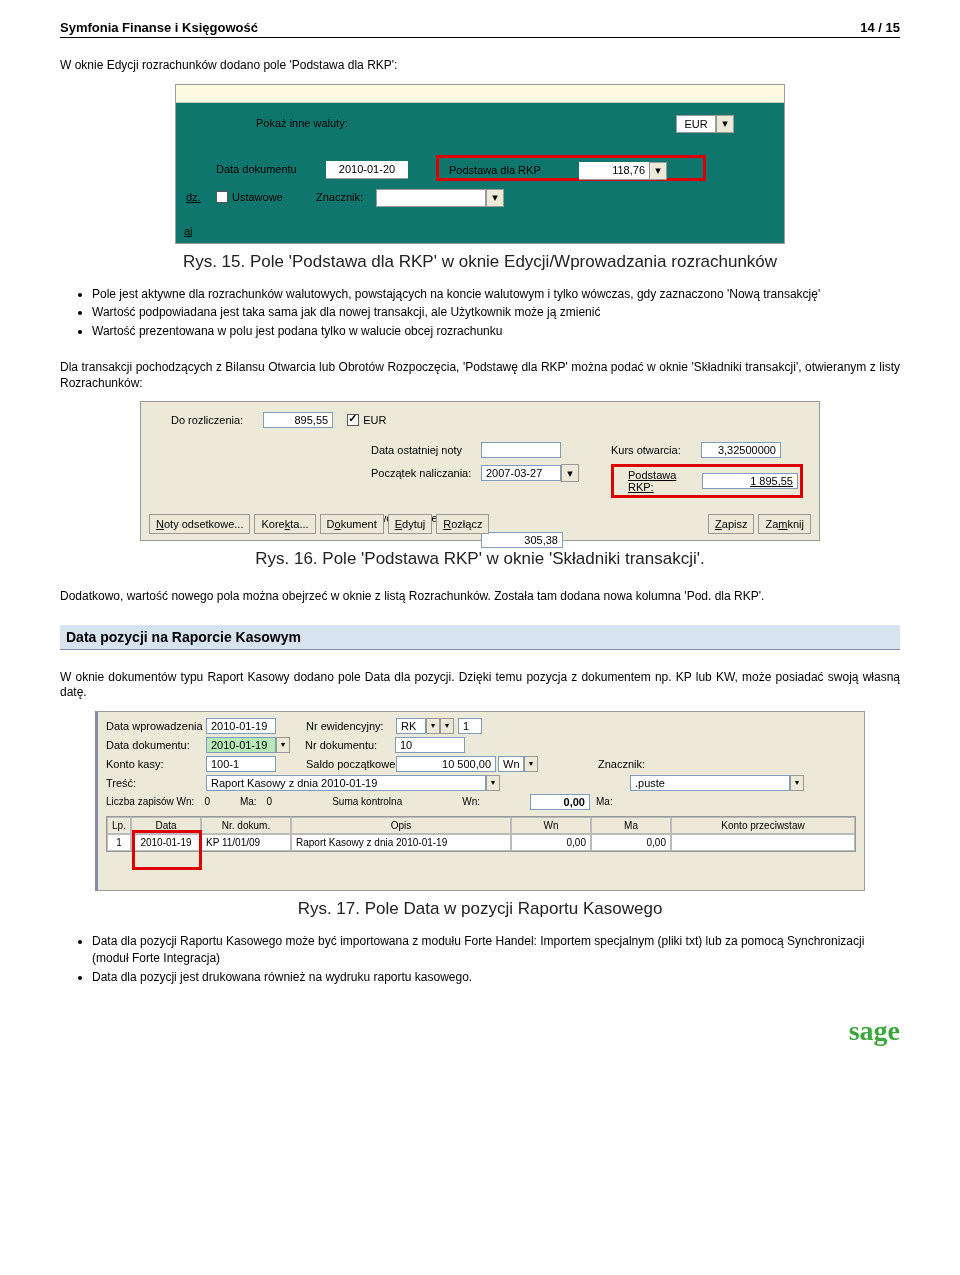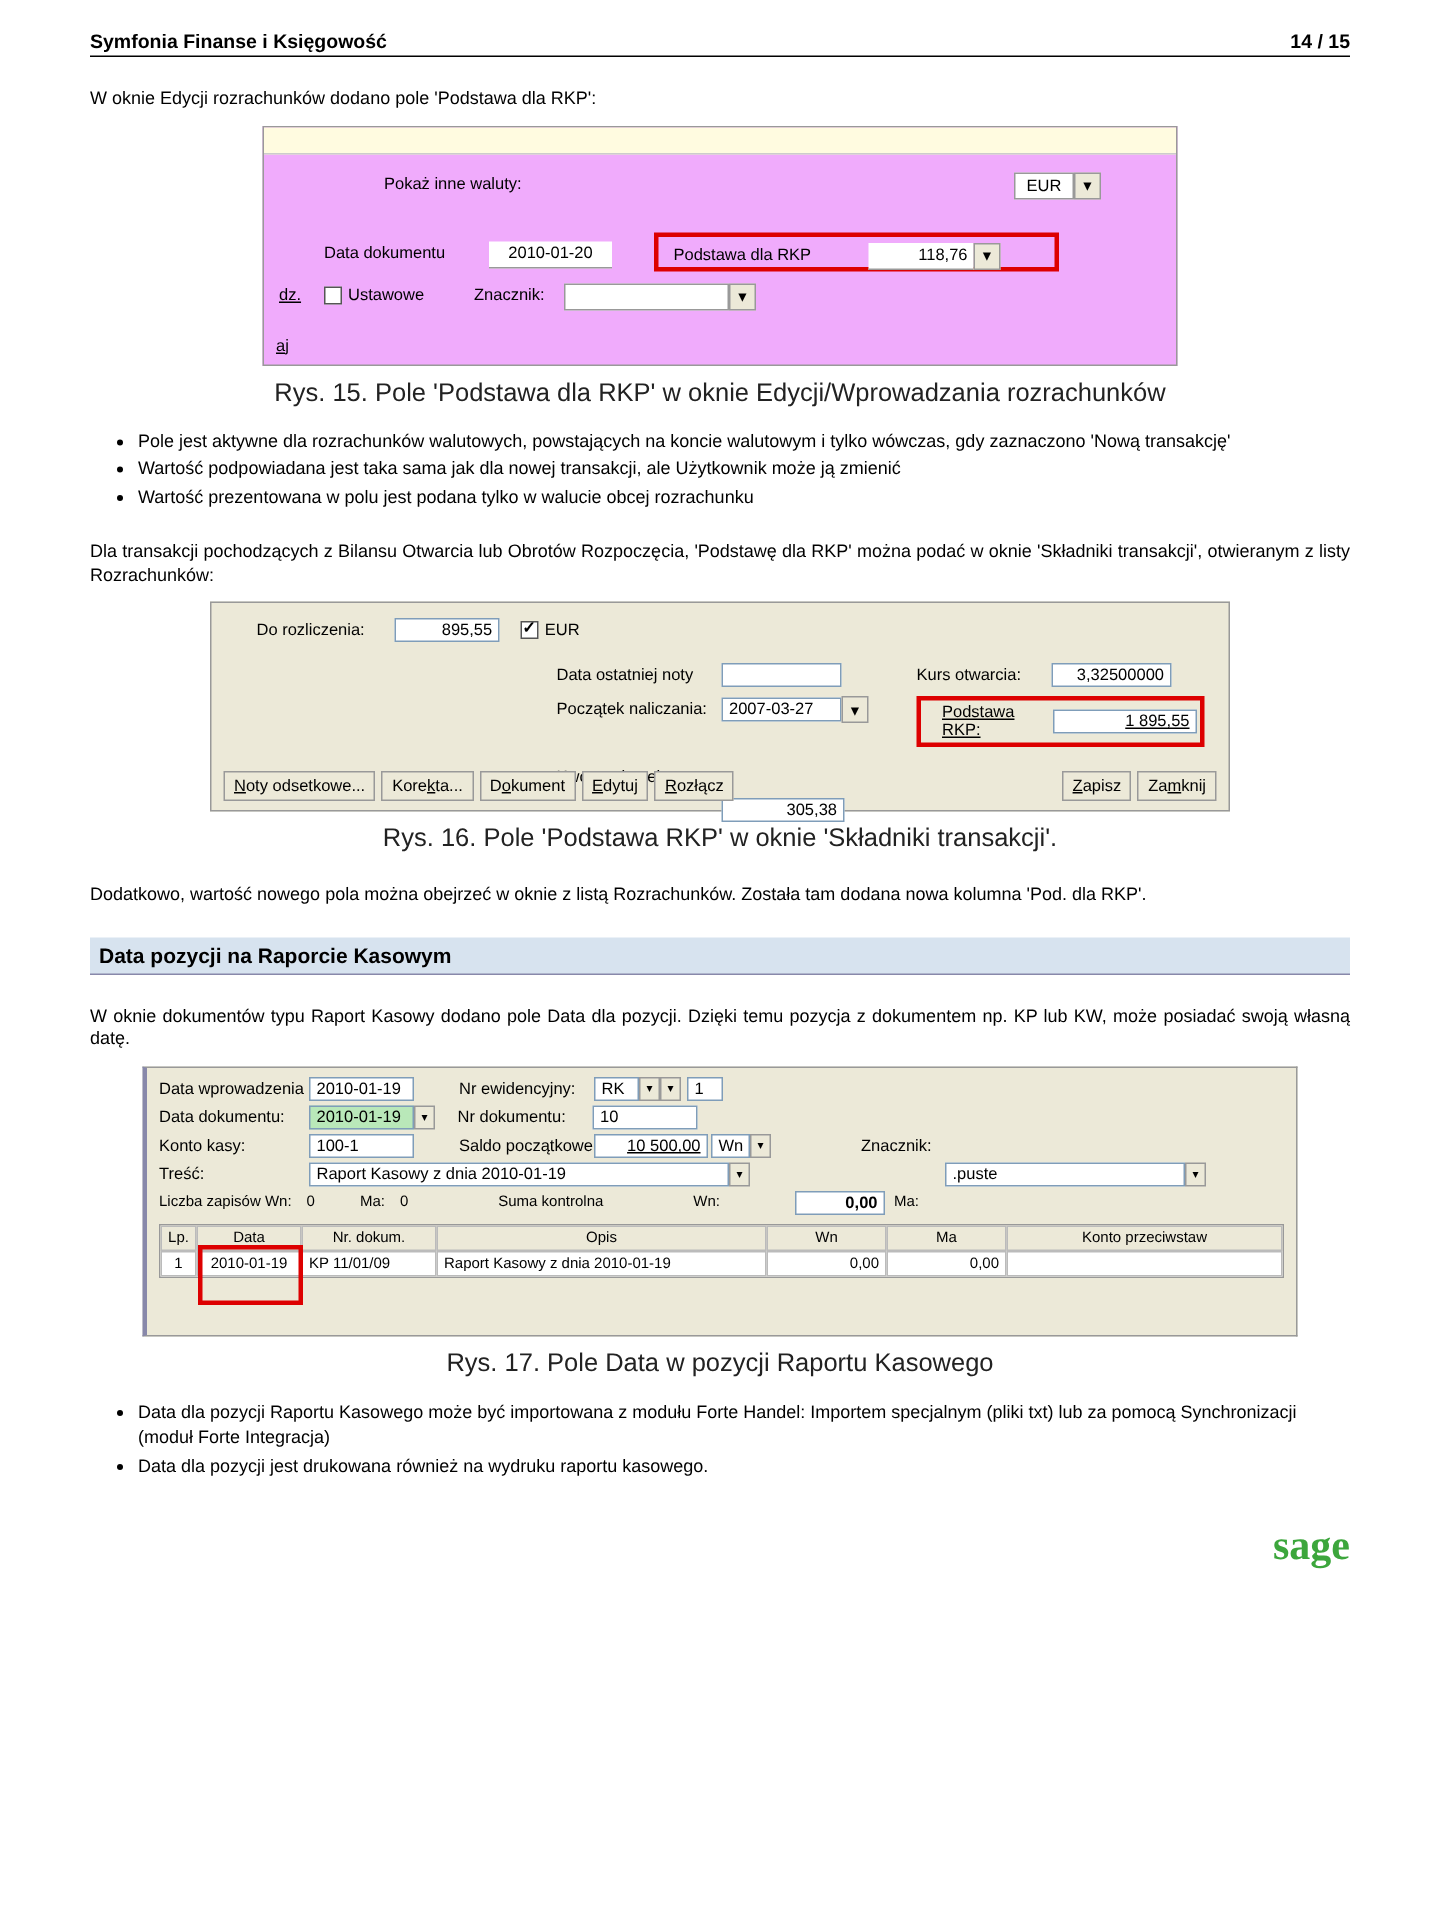--- a/index.html
+++ b/index.html
@@ -26,21 +26,21 @@
     }
     .screenshot {
       margin: 8px auto;
       border: 1px solid #999;
       background: #eee;
     }
     
     .shot1 {
       width: 610px;
       height: 160px;
-      background: #f0abfc;
+      background: #0f766e;
       position: relative;
       font-family: Tahoma, sans-serif;
       font-size: 11px;
     }
     .s1-row {
       display: flex;
       align-items: center;
       position: absolute;
     }
     .s1-topband {
@@ -341,21 +341,21 @@
       <span class="s3-label" style="width:100px;">Data dokumentu:</span>
       <span class="s3-input green" style="width:70px;">2010-01-19</span>
       <span class="s3-drop">▾</span>
       <span class="s3-label" style="margin-left:15px;width:90px;">Nr dokumentu:</span>
       <span class="s3-input" style="width:70px;">10</span>
     </div>
     <div class="s3-row">
       <span class="s3-label" style="width:100px;">Konto kasy:</span>
       <span class="s3-input" style="width:70px;">100-1</span>
       <span class="s3-label" style="margin-left:30px;width:90px;">Saldo początkowe:</span>
-      <span class="s3-input" style="width:76px;justify-content:flex-end;text-decoration:underline;">10 500,00</span>
+      <span class="s3-input" style="width:100px;justify-content:flex-end;">10 500,00</span>
       <span class="s3-input" style="width:26px;margin-left:2px;">Wn</span>
       <span class="s3-drop">▾</span>
       <span class="s3-label" style="margin-left:60px;width:60px;">Znacznik:</span>
     </div>
     <div class="s3-row">
       <span class="s3-label" style="width:100px;">Treść:</span>
       <span class="s3-input" style="width:280px;">Raport Kasowy z dnia 2010-01-19</span>
       <span class="s3-drop">▾</span>
       <span class="s3-input" style="width:160px;margin-left:130px;">.puste</span>
       <span class="s3-drop">▾</span>

